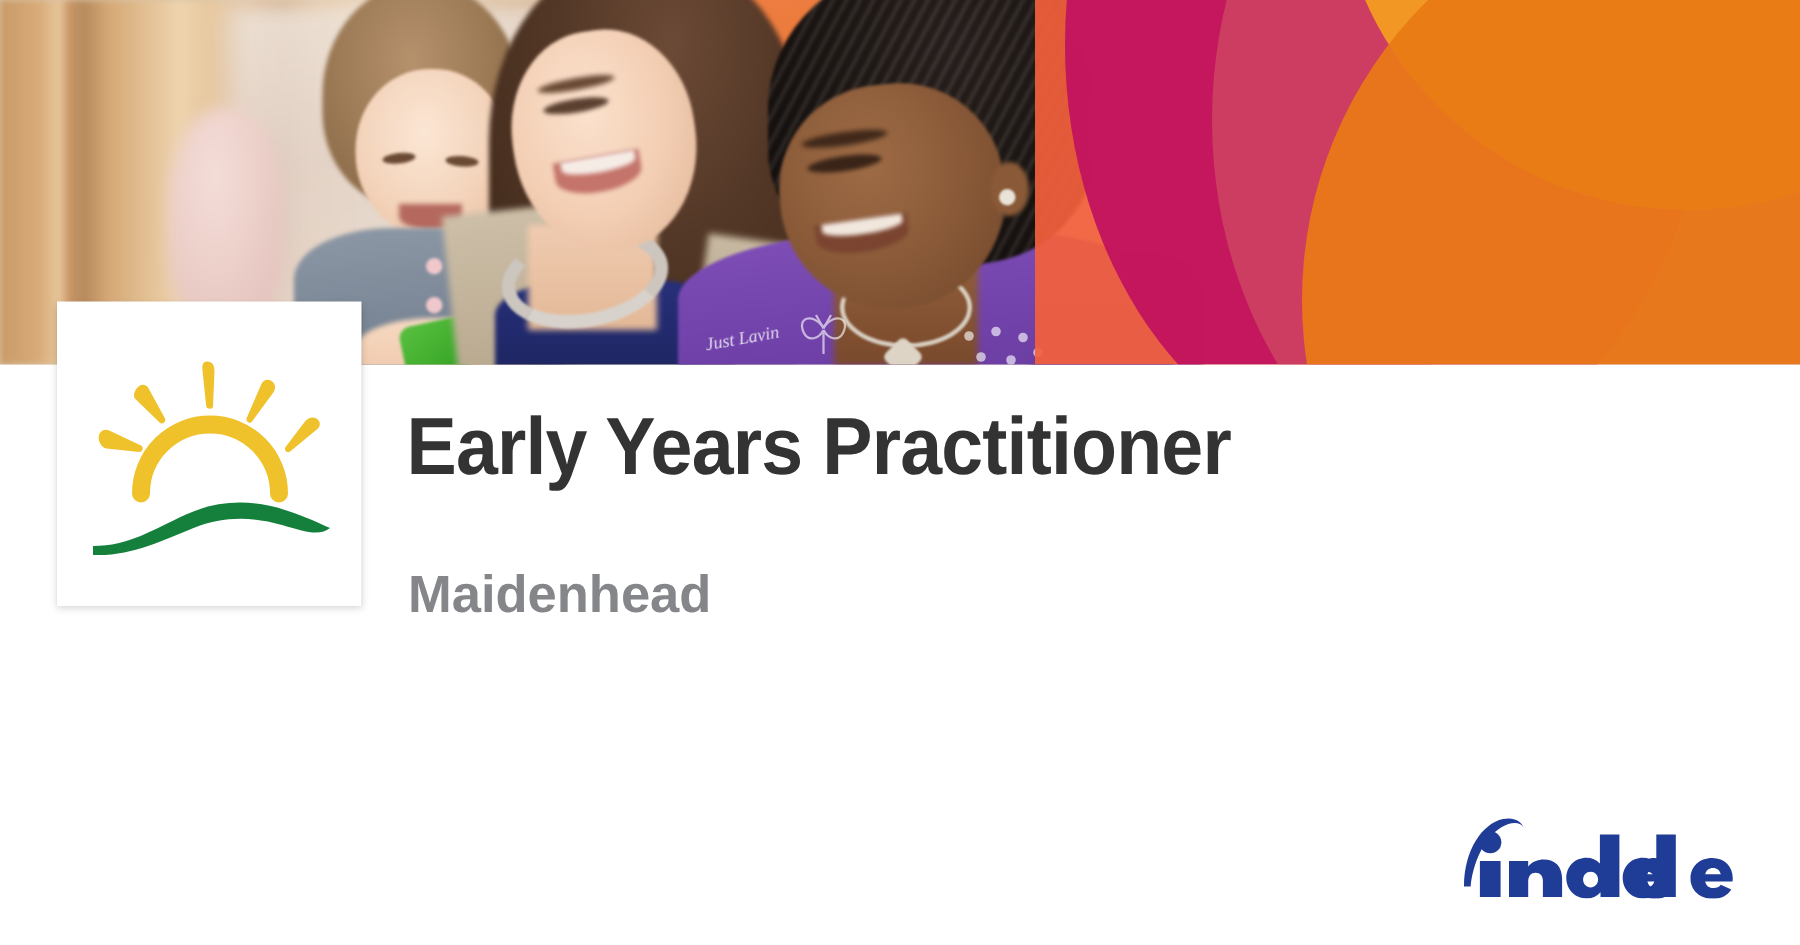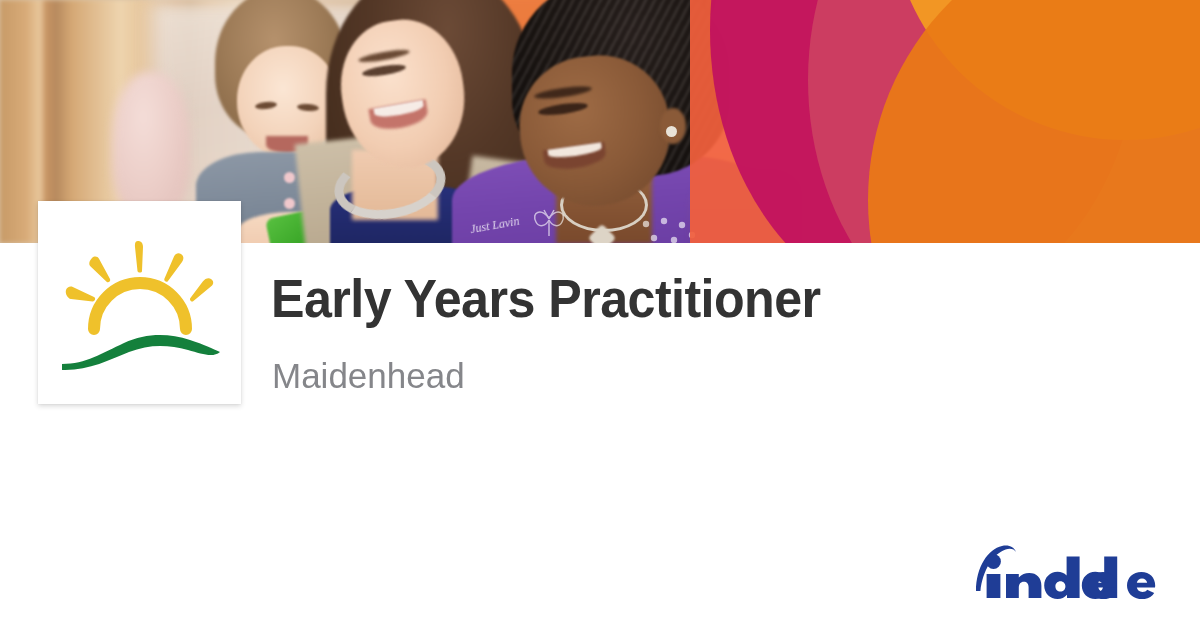--- a/index.html
+++ b/index.html
@@ -271,23 +271,23 @@
     font-weight:bold;
     color:#333333;
     letter-spacing:-0.6px;
     line-height:1;
     white-space:nowrap;
     transform:scaleX(.93);
     transform-origin:left center;
   }
   .job-location {
     position:absolute;
-    left:272px; top:358px;
+    left:272px; top:379px;
     font-size:35px;
-    font-weight:normal;
+    font-weight:bold;
     color:#85868a;
     line-height:1;
     white-space:nowrap;
   }
 
   
   .indeed-logo { position:absolute; left:973px; top:543px; width:186px; height:56px; }
   .indeed-logo svg { display:block; }
 </style>
 </head>

